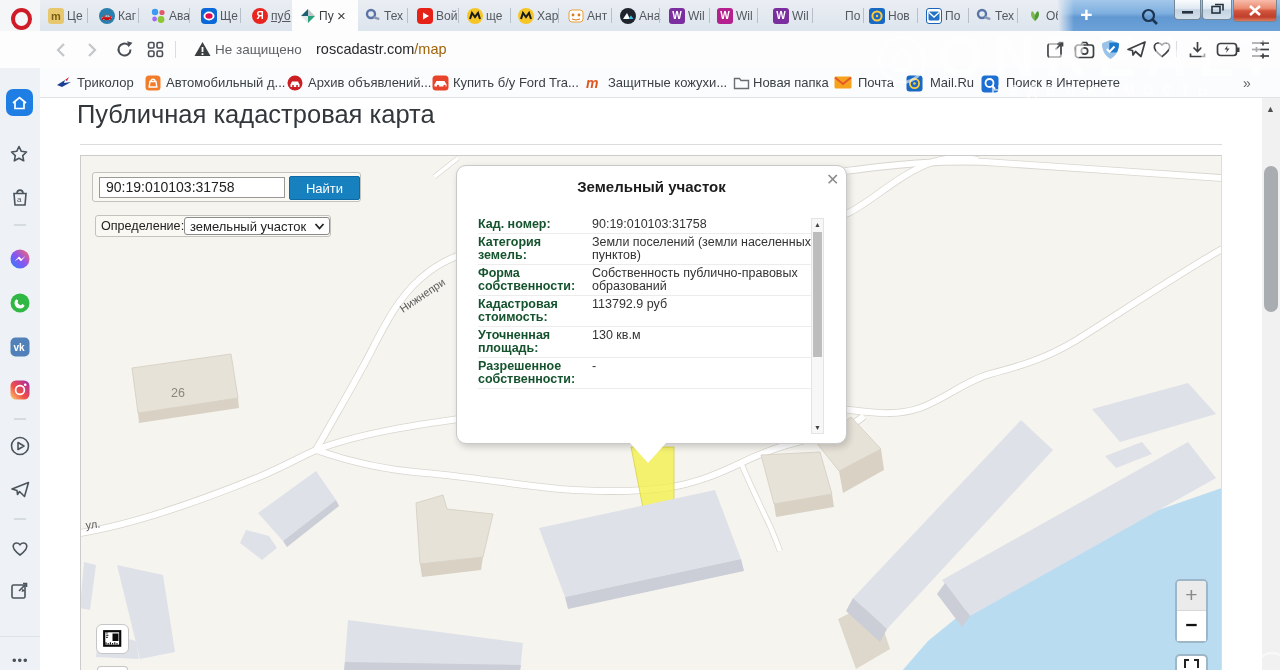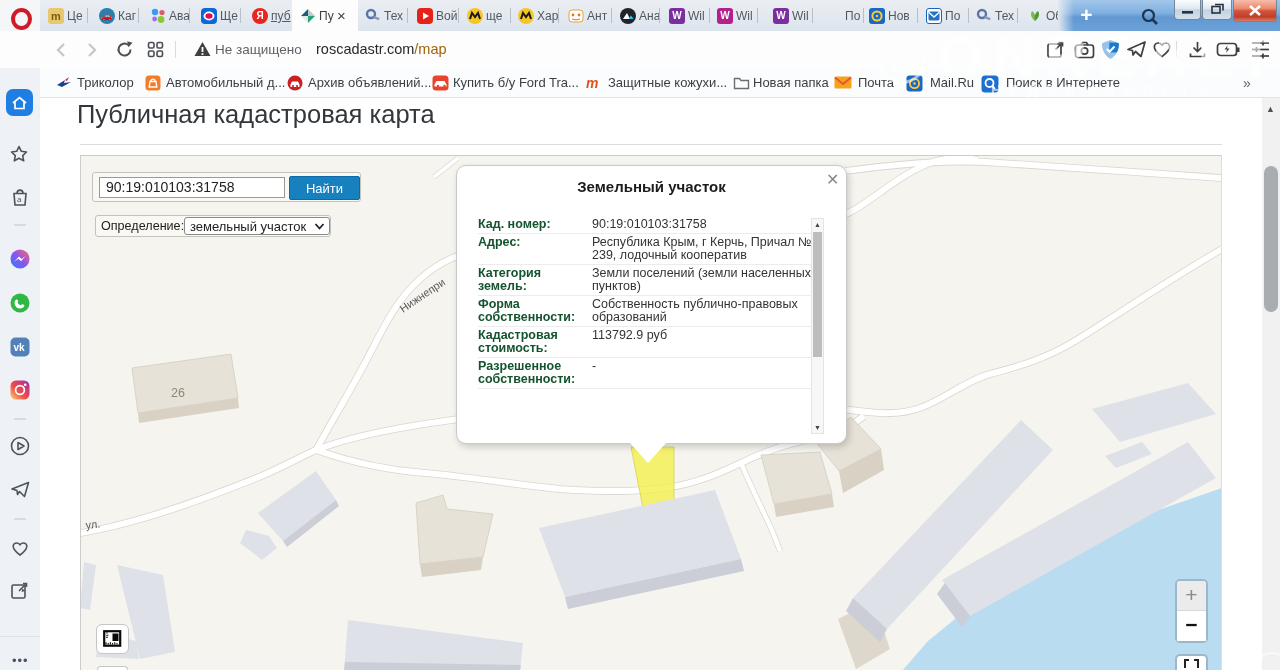--- a/index.html
+++ b/index.html
@@ -424,34 +424,34 @@
 <div id="ptail"></div>
 <div id="popup">
 <div id="pclose">✕</div>
 <div id="ptitle">Земельный участок</div>
 <div id="prows">
 <div class="prow">
           <div class="plab">Кад. номер:</div>
           <div class="pval">90:19:010103:31758</div>
         </div>
 <div class="prow">
-          <div class="plab">Адрес:</div>
-          <div class="pval">Республика Крым, г Керчь, Причал № 239, лодочный кооператив</div>
-        </div>
-<div class="prow">
           <div class="plab">Категория земель:</div>
           <div class="pval">Земли поселений (земли населенных пунктов)</div>
         </div>
 <div class="prow">
           <div class="plab">Форма собственности:</div>
           <div class="pval">Собственность публично-правовых образований</div>
         </div>
 <div class="prow">
           <div class="plab">Кадастровая стоимость:</div>
           <div class="pval">113792.9 руб</div>
+        </div>
+<div class="prow">
+          <div class="plab">Уточненная площадь:</div>
+          <div class="pval">130 кв.м</div>
         </div>
 <div class="prow">
           <div class="plab">Разрешенное собственности:</div>
           <div class="pval">-</div>
         </div>
 </div>
 <div id="pscroll">
         <div class="parrow" style="top:2px;">▲</div>
         <div id="pthumb"></div>
         <div class="parrow" style="bottom:2px;">▼</div>

